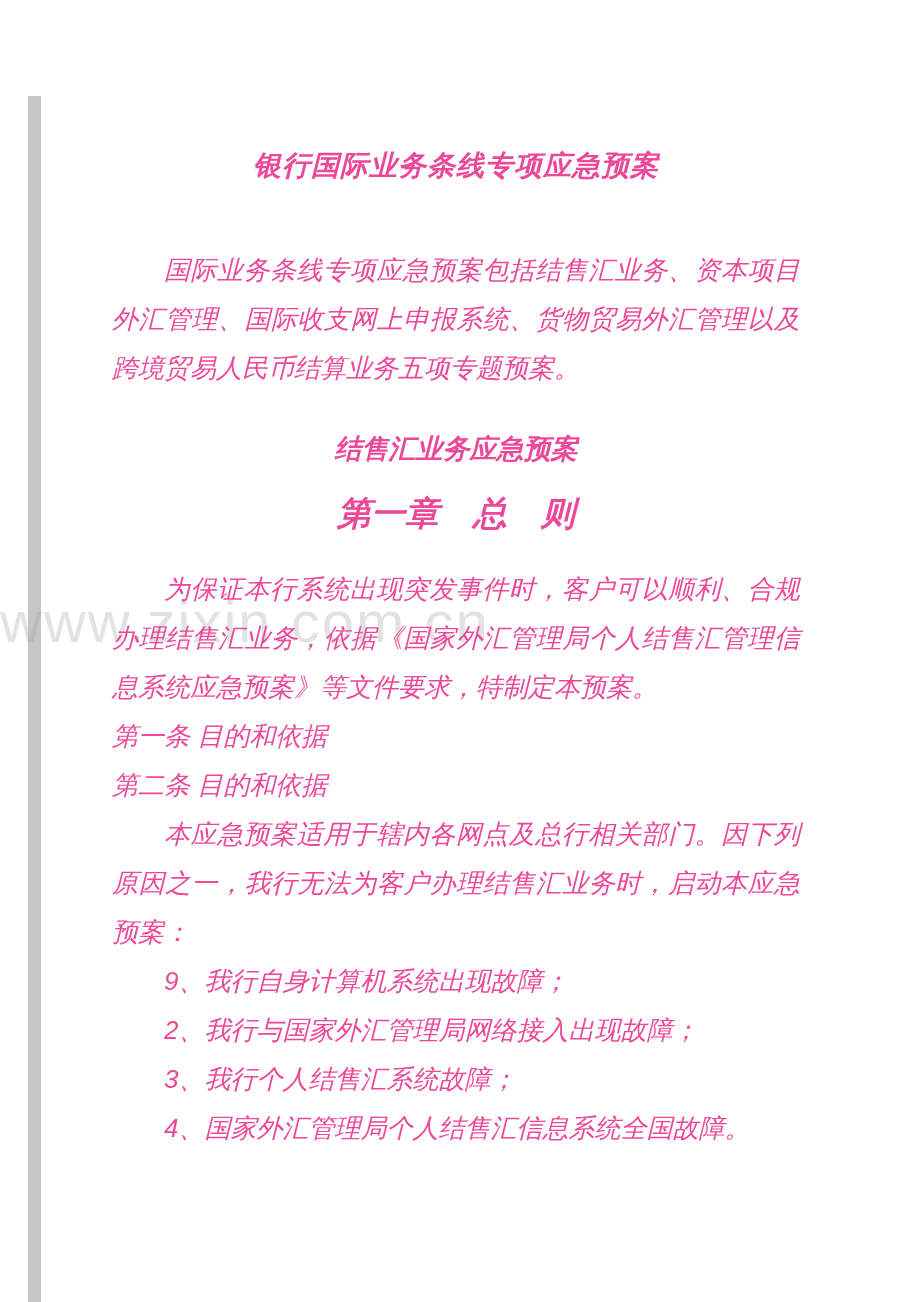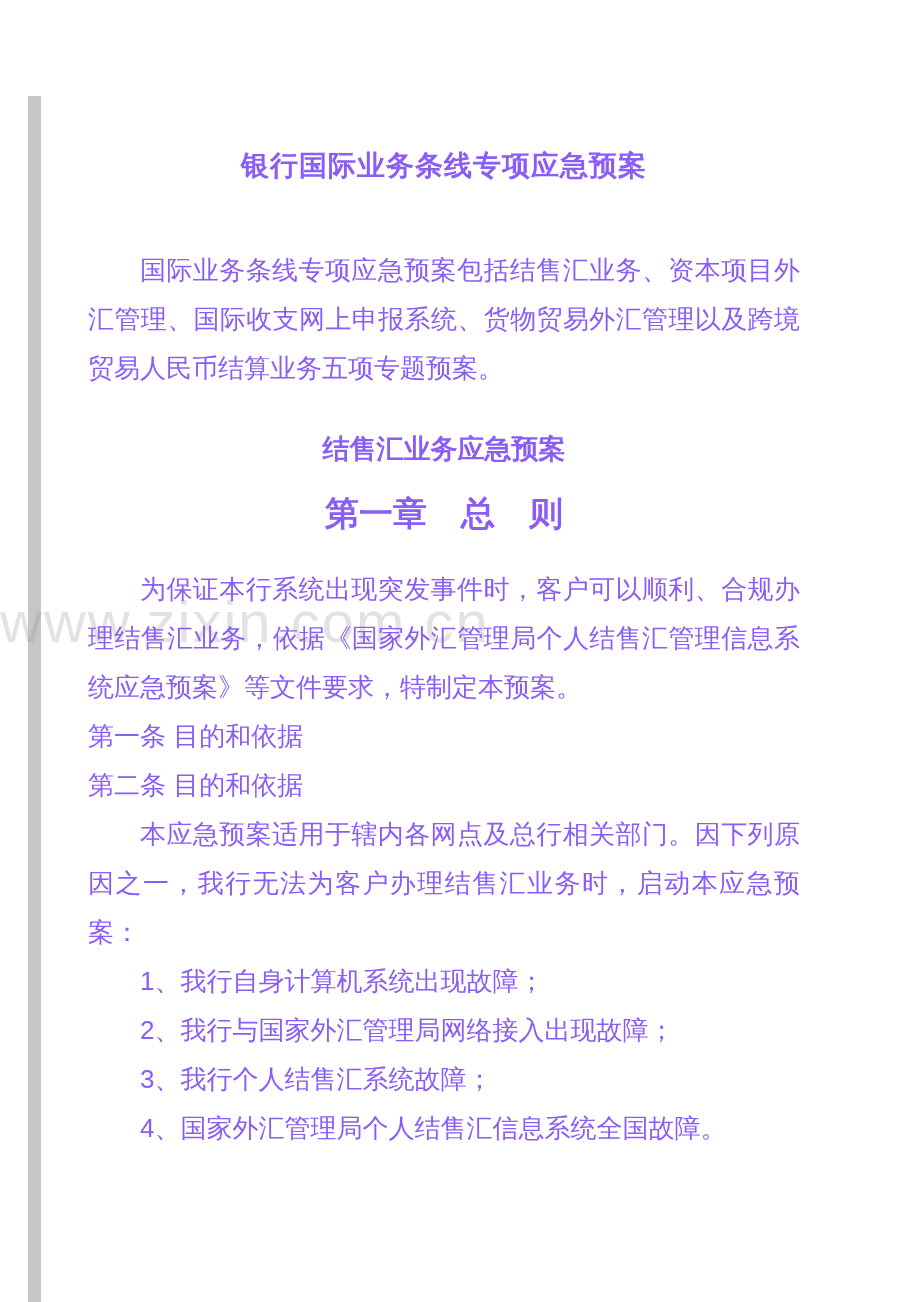--- a/index.html
+++ b/index.html
@@ -31,24 +31,25 @@
       font-size: 58px;
       letter-spacing: 2px;
       color: rgba(150, 150, 150, 0.28);
       z-index: 0;
       pointer-events: none;
       white-space: nowrap;
     }
     .content {
       position: relative;
       z-index: 1;
-      padding: 148px 120px 0 88px;
+      padding: 148px 120px 0 112px;
       font-size: 26px;
       line-height: 49px;
-      color: #8b5cf6;
+      color: #ec4899;
+      font-style: italic;
     }
     .doc-title {
       font-size: 28px;
       font-weight: bold;
       text-align: center;
       letter-spacing: 1px;
       line-height: 36px;
       margin-bottom: 62px;
     }
     .para {
@@ -89,18 +90,18 @@
     <h2 class="section-title">结售汇业务应急预案</h2>
 
     <h2 class="chapter-title">第一章　总　则</h2>
 
     <p class="para indent">为保证本行系统出现突发事件时，客户可以顺利、合规办理结售汇业务，依据《国家外汇管理局个人结售汇管理信息系统应急预案》等文件要求，特制定本预案。</p>
     <p class="para heading-line">第一条 目的和依据</p>
 
     <p class="para heading-line">第二条 目的和依据</p>
     <p class="para indent">本应急预案适用于辖内各网点及总行相关部门。因下列原因之一，我行无法为客户办理结售汇业务时，启动本应急预案：</p>
 
-    <p class="para list-item">1、我行自身计算机系统出现故障；</p>
+    <p class="para list-item">9、我行自身计算机系统出现故障；</p>
     <p class="para list-item">2、我行与国家外汇管理局网络接入出现故障；</p>
     <p class="para list-item">3、我行个人结售汇系统故障；</p>
     <p class="para list-item">4、国家外汇管理局个人结售汇信息系统全国故障。</p>
   </div>
 </div>
 
 </body></html>

